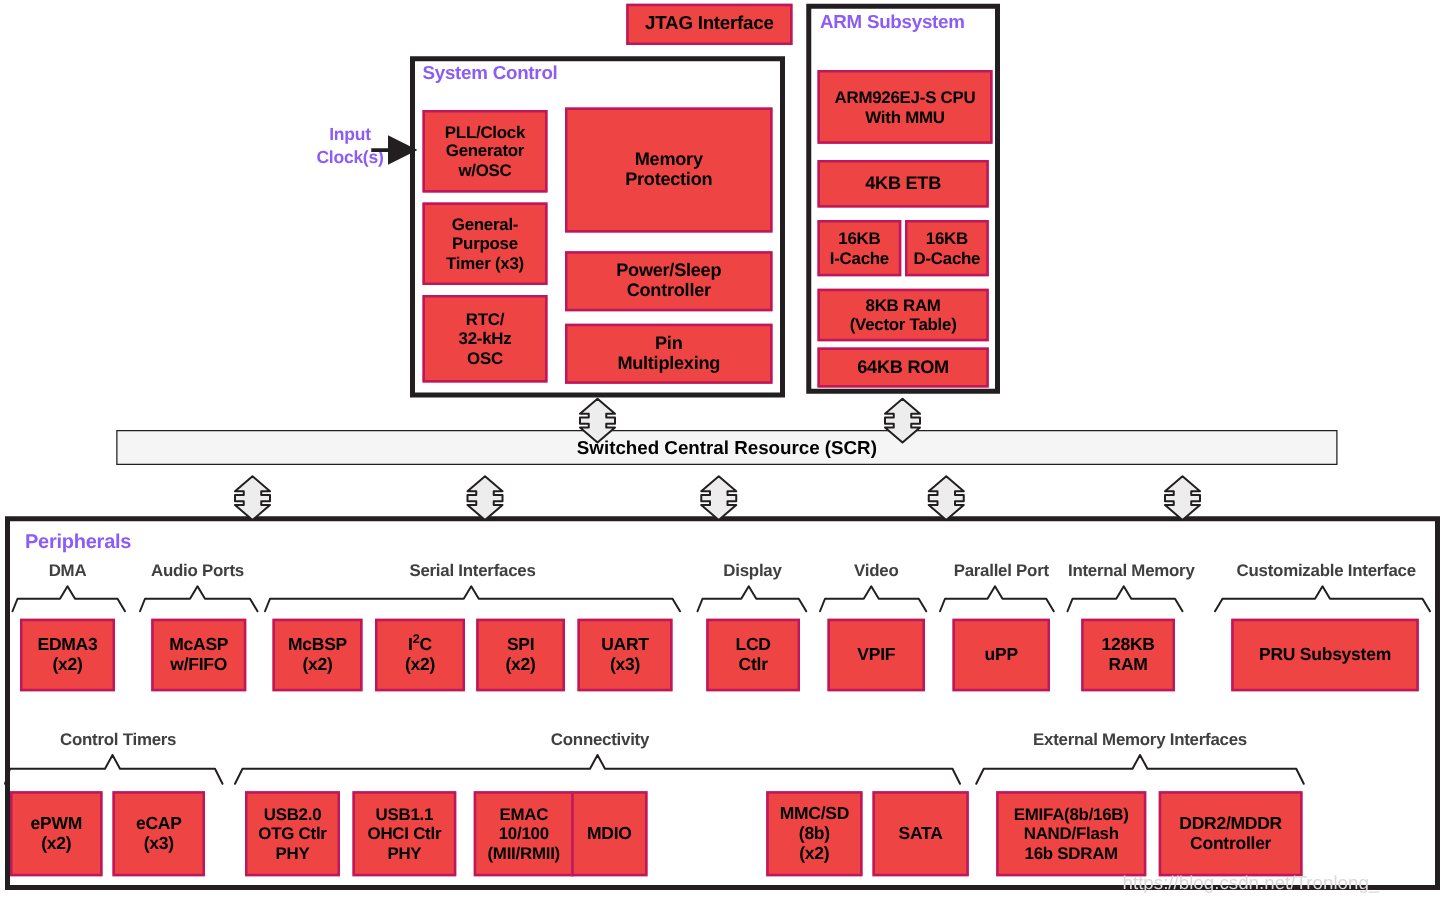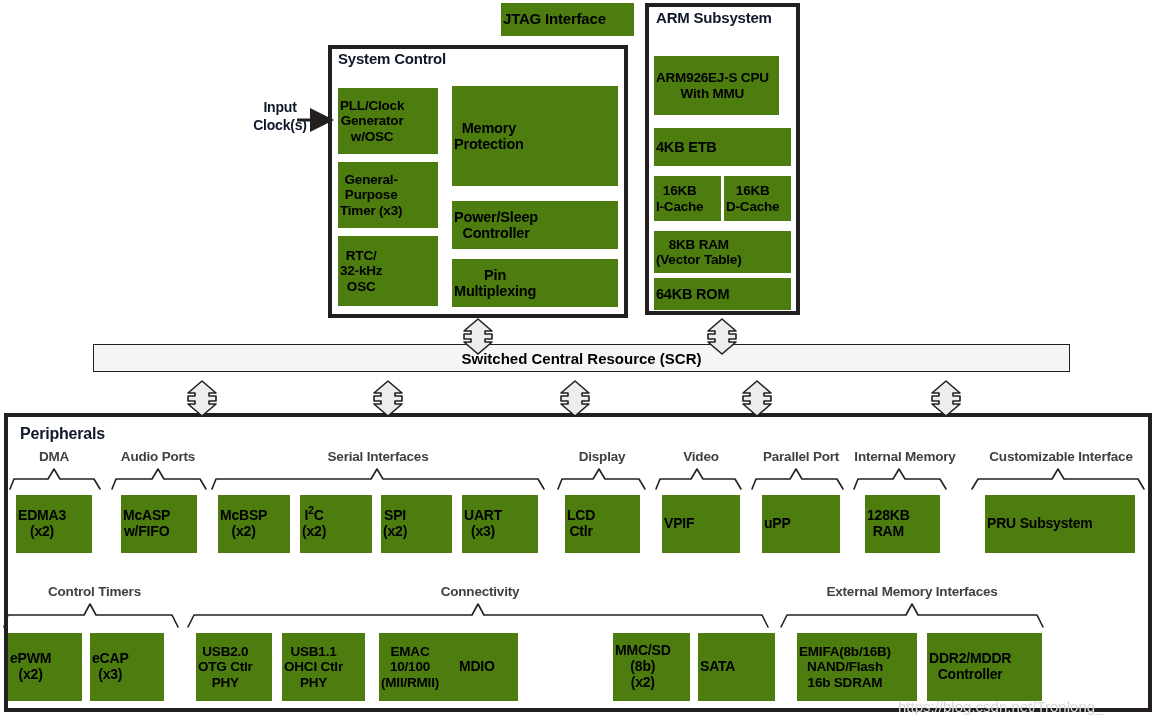--- a/index.html
+++ b/index.html
@@ -4,33 +4,33 @@
 <style>
   html,body{margin:0;padding:0;background:#ffffff;}
   body{font-family:"Liberation Sans", sans-serif;}
   #stage{position:relative;width:1161px;height:722px;overflow:hidden;background:#fff;}
 
   .abs{position:absolute;box-sizing:border-box;}
 
   
   .box{
     position:absolute;box-sizing:border-box;
-    border:2px solid #4d7c0f;background:#4d7c0f;
-    display:flex;align-items:center;justify-content:flex-start;
+    border:2px solid #be185d;background:#ef4444;
+    display:flex;align-items:center;justify-content:center;
     text-align:center;font-weight:bold;color:#000;
     line-height:1.12;letter-spacing:-0.2px;
   }
   .outer-thick{border:4px solid #231f20;background:#fff;}
 
   .grouplabel{
     position:absolute;font-weight:bold;color:#404040;
     text-align:center;white-space:nowrap;letter-spacing:-0.2px;
   }
   .hdr{
-    position:absolute;font-weight:bold;color:#0f172a;white-space:nowrap;
+    position:absolute;font-weight:bold;color:#8b5cf6;white-space:nowrap;
     letter-spacing:-0.2px;
   }
   .scrbar{
     position:absolute;box-sizing:border-box;border:1px solid #231f20;
     background:#f5f5f5;display:flex;align-items:center;justify-content:center;
     font-weight:bold;color:#000;
   }
   svg.ov{position:absolute;left:0;top:0;width:1161px;height:722px;pointer-events:none;}
   .wm{position:absolute;color:#d9d9d9;font-size:15px;white-space:nowrap;}
   sup{font-size:0.72em;vertical-align:super;line-height:0;}
@@ -89,21 +89,21 @@
   <div class="box" style="left:452px;top:259px;width:166px;height:48px;font-size:14.5px;">
     <div>
       <div>Pin</div>
       <div>Multiplexing</div>
     </div>
   </div>
 
   <div class="abs outer-thick" style="left:645px;top:3px;width:155px;height:312px;"></div>
   <div class="hdr" style="left:656px;top:9px;font-size:15px;">ARM Subsystem</div>
 
-  <div class="box" style="left:654px;top:56px;width:125px;height:59px;font-size:13.5px;">
+  <div class="box" style="left:654px;top:56px;width:140px;height:59px;font-size:13.5px;">
     <div>
       <div>ARM926EJ-S CPU</div>
       <div>With MMU</div>
     </div>
   </div>
   <div class="box" style="left:654px;top:128px;width:137px;height:38px;font-size:14.5px;">
     <span>4KB ETB</span>
   </div>
   <div class="box" style="left:654px;top:176px;width:67px;height:45px;font-size:13.5px;">
     <div>

